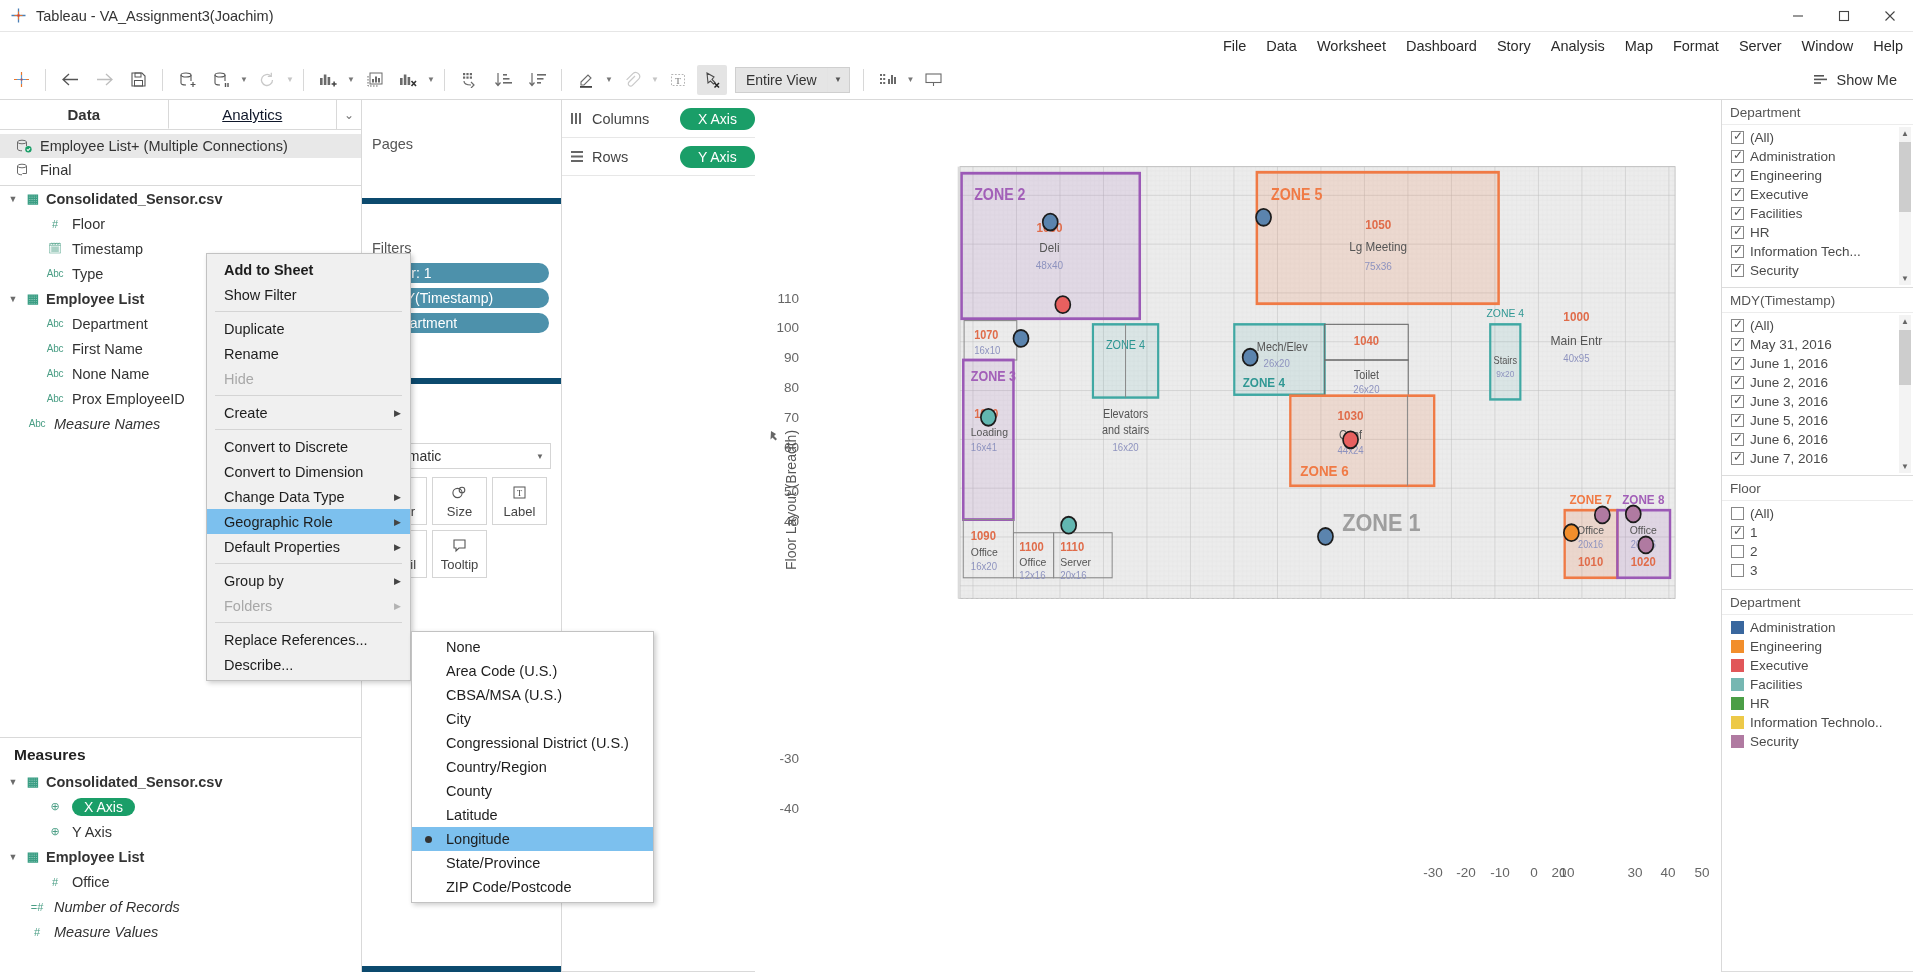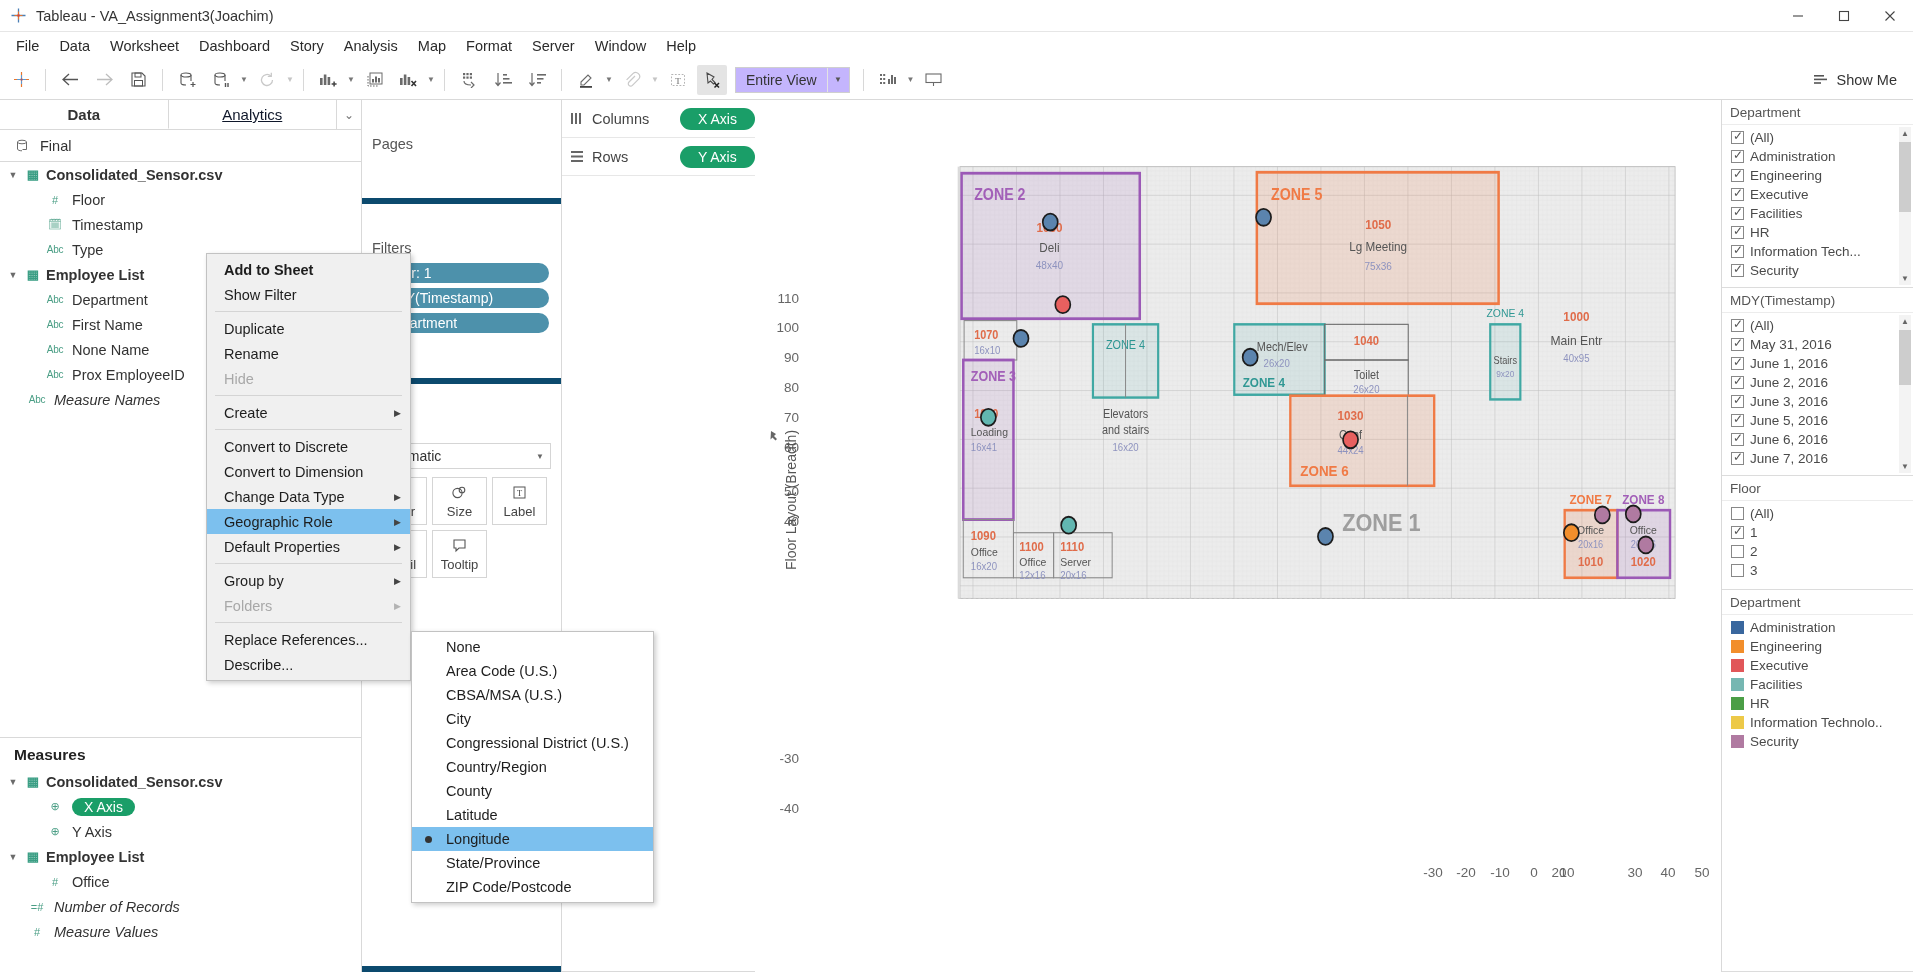--- a/index.html
+++ b/index.html
@@ -11,30 +11,30 @@
     background:#fff;
     -webkit-font-smoothing:antialiased;
   }
   
   #titlebar{ height:32px; background:#fff; display:flex; align-items:center; border-bottom:1px solid #e6e6e6; }
   #titlebar .tb-icon{ width:20px;height:20px;margin:0 8px 0 8px; flex:none; display:flex;align-items:center;justify-content:center;}
   #titlebar .tb-title{ font-size:14.5px; color:#333;text-align:right; }
   #win-buttons{ margin-left:auto; display:flex; height:32px; }
   #win-buttons div{ width:46px; height:32px; display:flex; align-items:center; justify-content:center; color:#444; font-size:15px;}
   
-  #menubar{ height:28px; display:flex; align-items:center; padding-left:6px; background:#fff; }
+  #menubar{ height:28px; display:flex; align-items:center; padding-left:6px; background:#fff;justify-content:flex-end; }
   #menubar .mi{ padding:3px 10px; font-size:14.5px; color:#2b2b2b; cursor:default;}
   
   #toolbar{ height:40px; display:flex; align-items:center; border-bottom:1px solid #d9d9d9; background:#fff; padding-left:4px;}
   .tbtn{ width:30px;height:30px; display:flex; align-items:center; justify-content:center; margin:0 2px; color:#5a5a5a; }
   .tbtn.active{ background:#e4e4e4; border-radius:2px;}
   .tsep{ width:1px; height:22px; background:#d8d8d8; margin:0 7px; }
   .tcaret{ width:12px;height:26px; display:flex;align-items:center;justify-content:center; color:#777; font-size:8px; }
   .tcaret.dim{ color:#c5c5c5; }
-  #viewsel{ display:flex; align-items:center; border:1px solid #cfcfcf; height:26px; margin:0 6px; background:#c4b5fd;}
+  #viewsel{ display:flex; align-items:center; border:1px solid #cfcfcf; height:26px; margin:0 6px; background:#e5e5e5;}
   #viewsel .vtext{ padding:0 10px; font-size:14px; color:#333; }
   #viewsel .vcar{ width:22px; height:24px; border-left:1px solid #e3e3e3; display:flex;align-items:center;justify-content:center;font-size:8px;color:#555;}
   #showme{ margin-left:auto; display:flex; align-items:center; gap:7px; padding:0 16px; font-size:14.5px; color:#333;}
   
   #main{ display:flex; height:calc(973px - 32px - 28px - 41px); }
   
   #leftpane{ width:362px; border-right:1px solid #d9d9d9; display:flex; flex-direction:column; background:#fff; position:relative;}
   #lp-tabs{ display:flex; height:30px; border-bottom:1px solid #d9d9d9; }
   .lp-tab{ flex:1; display:flex; align-items:center; justify-content:center; font-size:15px; border-right:1px solid #d9d9d9; color:#333;}
   .lp-tab.sel{ font-weight:bold; background:#fff; border-bottom:1px solid #fff; }
@@ -345,20 +345,30 @@
 <div id="main">
 
   <div id="leftpane">
     <div id="lp-tabs">
       <div class="lp-tab sel">Data</div>
       <div class="lp-tab unsel">Analytics</div>
       <div class="tabtools">⌄</div>
     </div>
 
     <div id="ds-list">
+      <div class="ds-row sel">
+        <svg class="dbicon" viewBox="0 0 17 15">
+          <ellipse cx="6" cy="3" rx="4.5" ry="1.8" fill="none" stroke="#6b6b6b" stroke-width="1"></ellipse>
+          <path d="M1.5 3v7c0 1 2 1.8 4.5 1.8" fill="none" stroke="#6b6b6b" stroke-width="1"></path>
+          <path d="M10.5 3v4" fill="none" stroke="#6b6b6b" stroke-width="1"></path>
+          <circle cx="12.4" cy="10.3" r="3.2" fill="#1a9e68"></circle>
+          <path d="M10.9 10.4l1.1 1.1 2-2.2" stroke="#fff" stroke-width="1.1" fill="none"></path>
+        </svg>
+        <span>Employee List+ (Multiple Connections)</span>
+      </div>
       <div class="ds-row">
         <svg class="dbicon" viewBox="0 0 17 15">
           <ellipse cx="6" cy="3" rx="4.5" ry="1.8" fill="none" stroke="#6b6b6b" stroke-width="1"></ellipse>
           <path d="M1.5 3v7c0 1 2 1.8 4.5 1.8" fill="none" stroke="#6b6b6b" stroke-width="1"></path>
           <path d="M10.5 3v7.5h-4" fill="none" stroke="#6b6b6b" stroke-width="1"></path>
         </svg>
         <span>Final</span>
       </div>
     </div>
 

